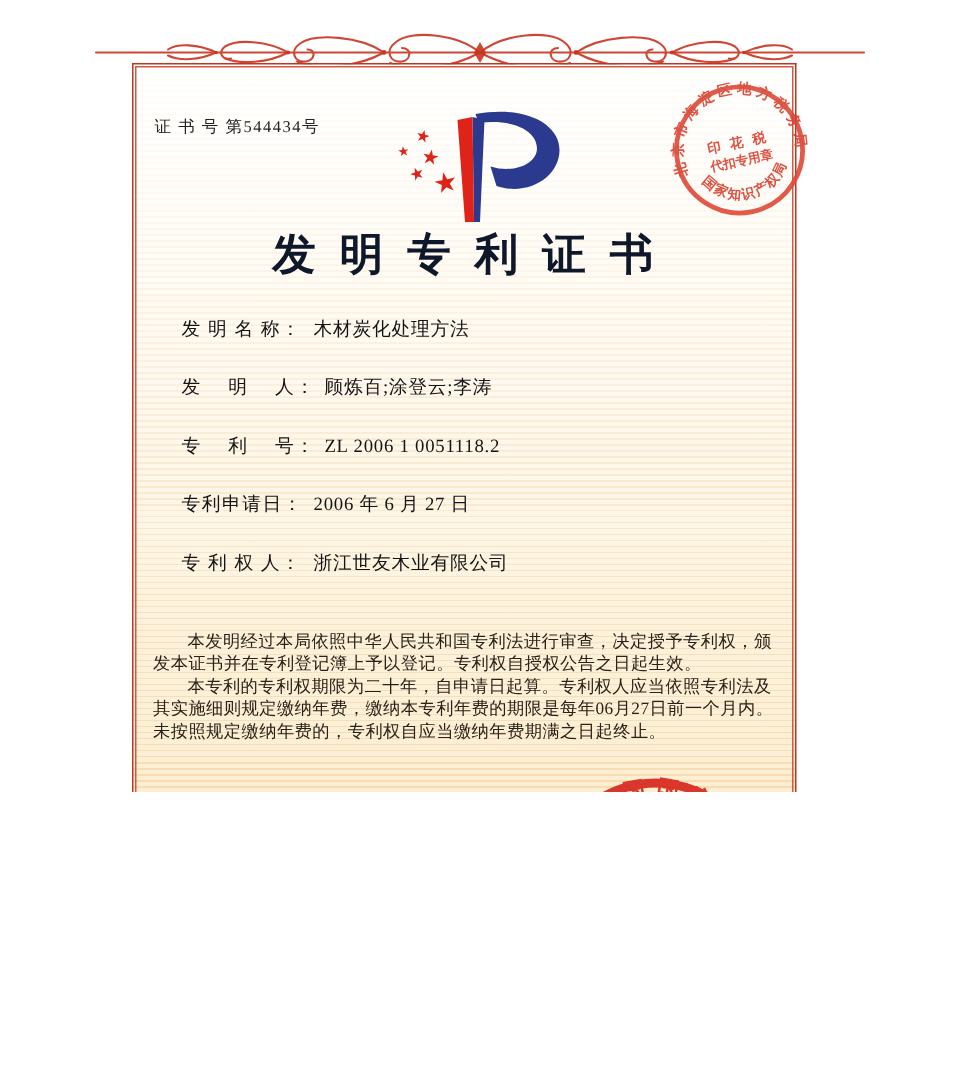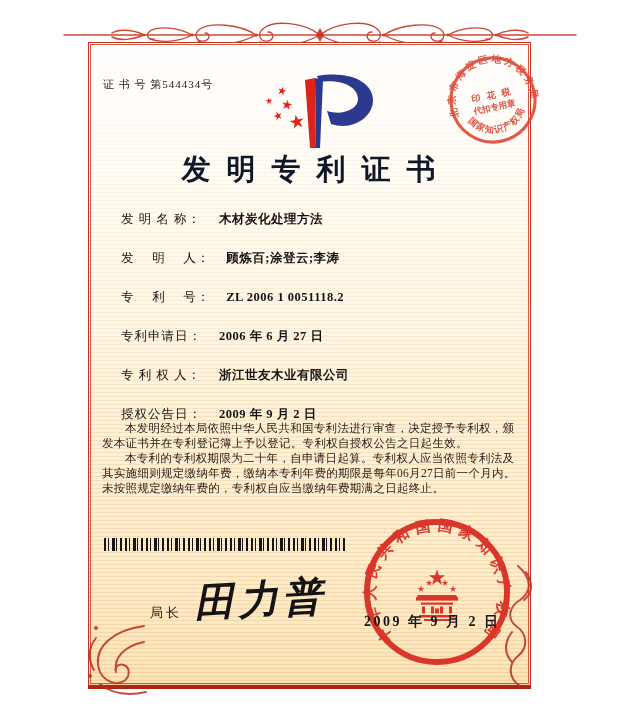--- a/index.html
+++ b/index.html
@@ -1,17 +1,17 @@
 <!DOCTYPE html>
 <html><head>
 <meta charset="utf-8">
 <style>
   html,body { margin:0; padding:0; background:#ffffff; }
   .page {
-    position:relative; width:640px; height:720px; overflow:hidden;
+    position:relative; width:640px; height:528px; overflow:hidden;
     background:#ffffff;
     font-family:"Liberation Serif","DejaVu Serif",serif;
   }
   
   .frame {
     position:absolute; left:88px; top:42px; width:441px; height:642px;
     border:1px solid #c23321; border-bottom:4px solid #ae2413;
     background:
       linear-gradient(180deg, rgba(255,255,255,0.95) 0%, rgba(255,251,242,0.6) 30%, rgba(253,240,214,0.2) 58%, rgba(250,230,190,0) 100%),
       repeating-linear-gradient(0deg, rgba(234,168,92,0.30) 0px, rgba(234,168,92,0.30) 1px, rgba(255,255,255,0) 1px, rgba(255,255,255,0) 4px),
@@ -23,21 +23,21 @@
   .abs { position:absolute; }
   .cert-no { left:103px; top:77px; font-size:11px; letter-spacing:1px; color:#222; }
   .title {
     left:88px; top:150px; width:441px; text-align:center;
     font-size:29px; font-weight:700; color:#0f172a;
     letter-spacing:16px; text-indent:16px; white-space:nowrap;
   }
   .fields { left:121px; top:211px; width:392px; }
   .field-row { height:16px; margin-bottom:23px; font-size:12.5px; color:#141414; white-space:nowrap; }
   .field-label { display:inline-block; min-width:82px; letter-spacing:1px; }
-  .field-value { font-weight:700; margin-left:16px; letter-spacing:0.5px; }
+  .field-value { font-weight:400; margin-left:6px; letter-spacing:0.5px; }
   .paras { left:102px; top:421px; width:414px; }
   .paras p {
     margin:0; font-size:11.5px; line-height:15px; color:#2a2118;
     text-indent:2em; letter-spacing:0.3px;
   }
   .barcode {
     left:104px; top:538px; width:241px; height:13px; background:
     repeating-linear-gradient(90deg,
       #151515 0 2px, transparent 2px 4px,
       #151515 4px 5px, transparent 5px 8px,
@@ -160,23 +160,20 @@
       <span class="field-label">发　 明　 人：</span><span class="field-value">顾炼百;涂登云;李涛</span>
     </div>
     <div class="field-row">
       <span class="field-label">专　 利　 号：</span><span class="field-value">ZL 2006 1 0051118.2</span>
     </div>
     <div class="field-row">
       <span class="field-label">专利申请日：</span><span class="field-value">2006 年 6 月 27 日</span>
     </div>
     <div class="field-row">
       <span class="field-label">专 利 权 人：</span><span class="field-value">浙江世友木业有限公司</span>
-    </div>
-    <div class="field-row">
-      <span class="field-label">授权公告日：</span><span class="field-value">2009 年 9 月 2 日</span>
     </div>
   </div>
 
   <div class="abs paras">
     <p>本发明经过本局依照中华人民共和国专利法进行审查，决定授予专利权，颁发本证书并在专利登记簿上予以登记。专利权自授权公告之日起生效。</p>
     <p>本专利的专利权期限为二十年，自申请日起算。专利权人应当依照专利法及其实施细则规定缴纳年费，缴纳本专利年费的期限是每年06月27日前一个月内。未按照规定缴纳年费的，专利权自应当缴纳年费期满之日起终止。</p>
   </div>
 
   <div class="abs barcode"></div>
 

